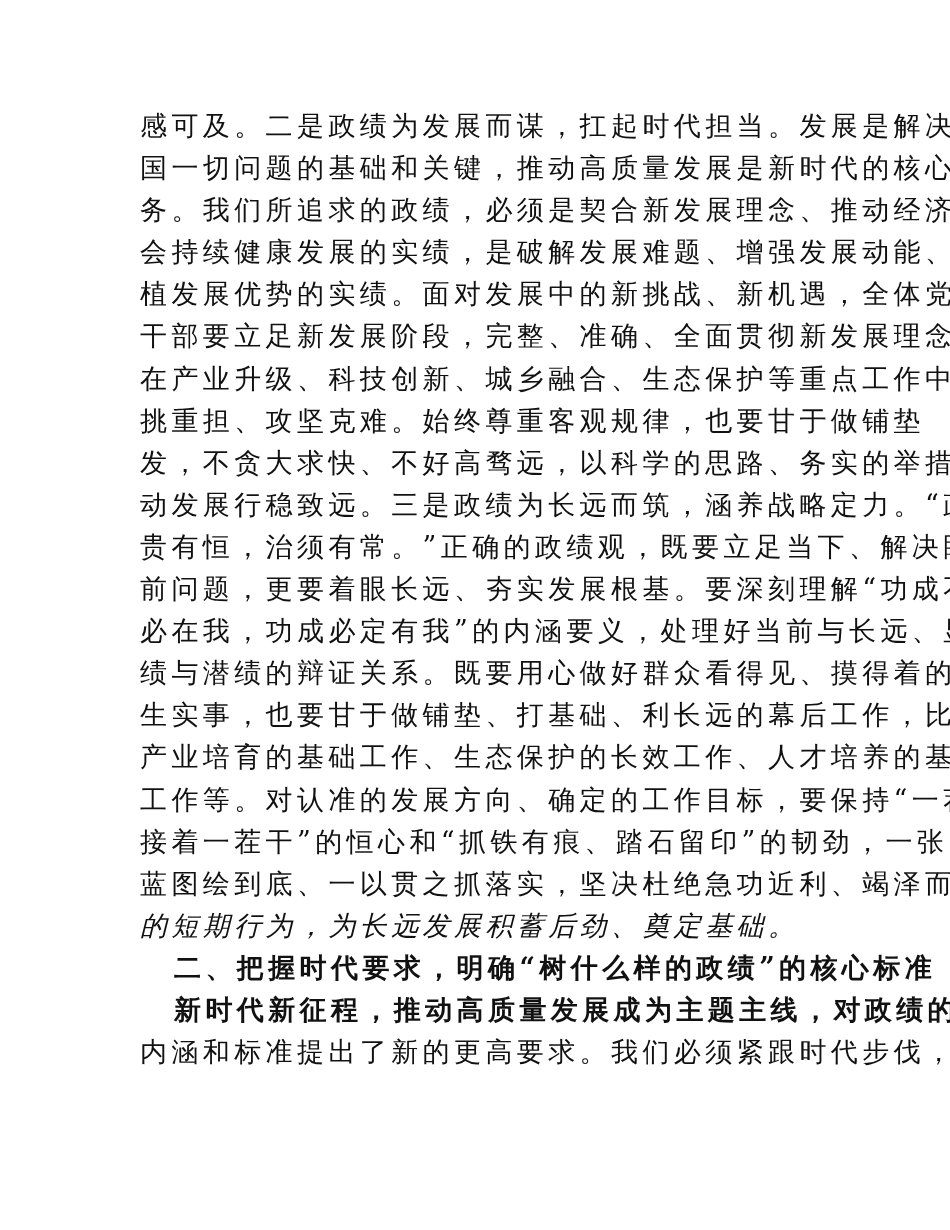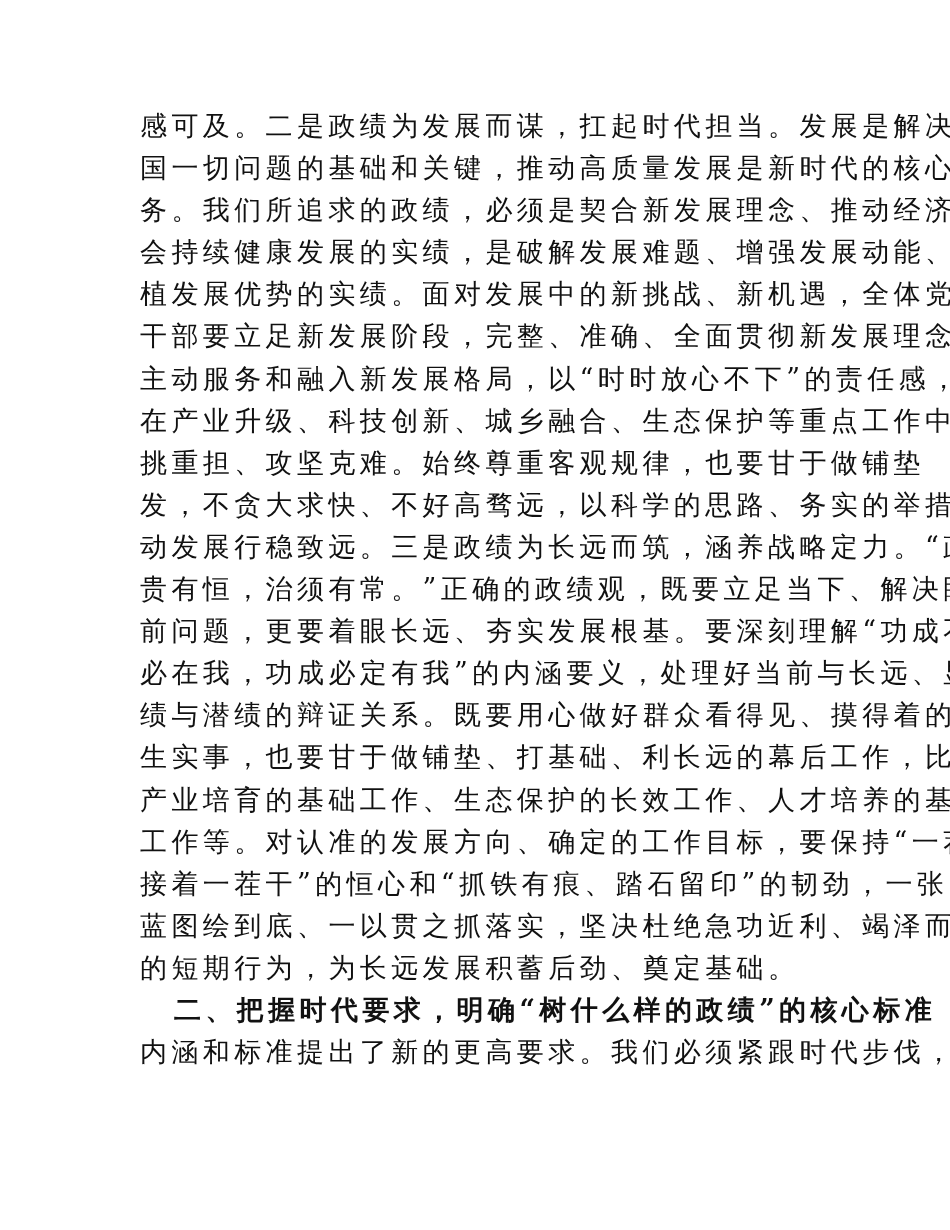--- a/index.html
+++ b/index.html
@@ -14,49 +14,49 @@
       color: #111111;
     }
     .line {
       height: 42.1px;
       line-height: 42.1px;
       white-space: nowrap;
       letter-spacing: 4.4px;
       text-align: justify;
       text-align-last: justify;
     }
-    .line.last { text-align-last: left; }
+    .line.last { text-align-last: left; font-style: italic; }
     .line.indent { padding-left: 34px; font-weight: bold; }
   </style>
 </head>
 <body>
 
 <div class="page">
   <div>
     <div class="line">感可及。二是政绩为发展而谋，扛起时代担当。发展是解决我</div>
     <div class="line">国一切问题的基础和关键，推动高质量发展是新时代的核心任</div>
     <div class="line">务。我们所追求的政绩，必须是契合新发展理念、推动经济社</div>
     <div class="line">会持续健康发展的实绩，是破解发展难题、增强发展动能、厚</div>
     <div class="line">植发展优势的实绩。面对发展中的新挑战、新机遇，全体党员</div>
     <div class="line">干部要立足新发展阶段，完整、准确、全面贯彻新发展理念，</div>
-    <div class="line">主动服务和融入新发展格局，以“时时放心不下”的责任感，</div>
     <div class="line">在产业升级、科技创新、城乡融合、生态保护等重点工作中勇</div>
     <div class="line">挑重担、攻坚克难。始终尊重客观规律，也要甘于做铺垫</div>
     <div class="line">发，不贪大求快、不好高骛远，以科学的思路、务实的举措推</div>
     <div class="line">动发展行稳致远。三是政绩为长远而筑，涵养战略定力。“政</div>
     <div class="line">贵有恒，治须有常。”正确的政绩观，既要立足当下、解决眼</div>
     <div class="line">前问题，更要着眼长远、夯实发展根基。要深刻理解“功成不</div>
     <div class="line">必在我，功成必定有我”的内涵要义，处理好当前与长远、显</div>
     <div class="line">绩与潜绩的辩证关系。既要用心做好群众看得见、摸得着的民</div>
     <div class="line">生实事，也要甘于做铺垫、打基础、利长远的幕后工作，比如</div>
     <div class="line">产业培育的基础工作、生态保护的长效工作、人才培养的基础</div>
     <div class="line">工作等。对认准的发展方向、确定的工作目标，要保持“一茬</div>
     <div class="line">接着一茬干”的恒心和“抓铁有痕、踏石留印”的韧劲，一张</div>
     <div class="line">蓝图绘到底、一以贯之抓落实，坚决杜绝急功近利、竭泽而渔</div>
     <div class="line last">的短期行为，为长远发展积蓄后劲、奠定基础。</div>
   </div>
 
   <div class="line indent">二、把握时代要求，明确“树什么样的政绩”的核心标准</div>
 
   <div>
+    <div class="line indent">新时代新征程，推动高质量发展成为主题主线，对政绩的</div>
     <div class="line">内涵和标准提出了新的更高要求。我们必须紧跟时代步伐，破</div>
   </div>
 </div>
 
 </body></html>

